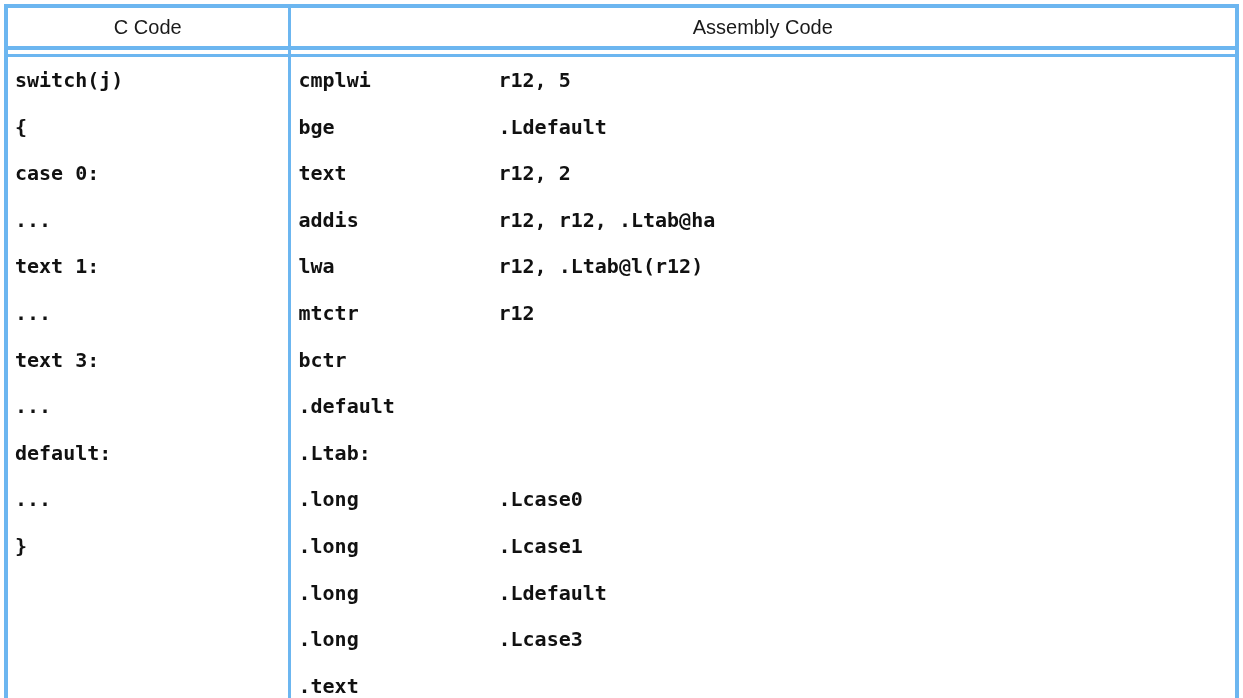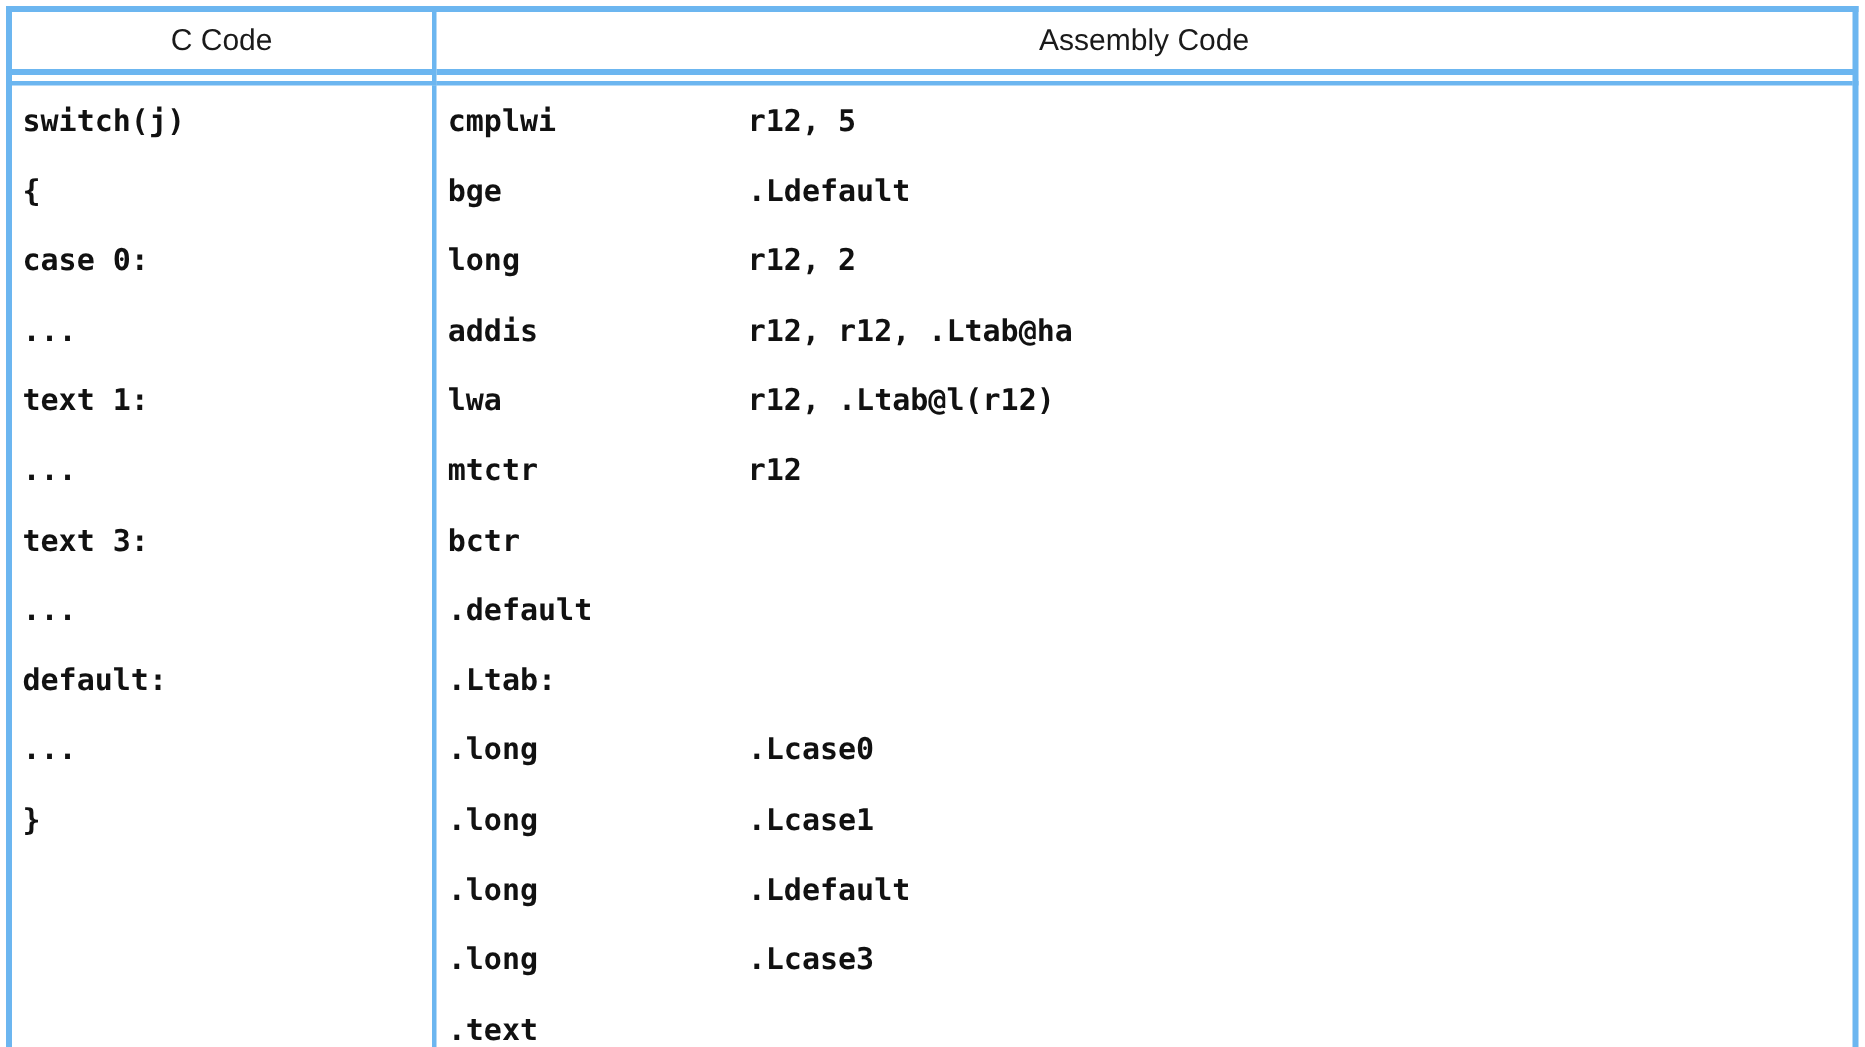--- a/index.html
+++ b/index.html
@@ -153,21 +153,21 @@
               <li>}</li>
               <li></li>
               <li></li>
               <li></li>
             </ul>
         </td>
         <td class="body-cell body-asm asm-col">
           <ul class="code-lines" id="asm-code-list">
               <li><span class="asm-line"><span class="asm-mnemonic">cmplwi</span><span class="asm-operands">r12, 5</span></span></li>
               <li><span class="asm-line"><span class="asm-mnemonic">bge</span><span class="asm-operands">.Ldefault</span></span></li>
-              <li><span class="asm-line"><span class="asm-mnemonic">long</span><span class="asm-operands">r12, 2</span></span></li>
+              <li><span class="asm-line"><span class="asm-mnemonic">text</span><span class="asm-operands">r12, 2</span></span></li>
               <li><span class="asm-line"><span class="asm-mnemonic">addis</span><span class="asm-operands">r12, r12, .Ltab@ha</span></span></li>
               <li><span class="asm-line"><span class="asm-mnemonic">lwa</span><span class="asm-operands">r12, .Ltab@l(r12)</span></span></li>
               <li><span class="asm-line"><span class="asm-mnemonic">mtctr</span><span class="asm-operands">r12</span></span></li>
               <li><span class="asm-line"><span class="asm-mnemonic">bctr</span><span class="asm-operands"></span></span></li>
               <li><span class="asm-line"><span class="asm-mnemonic">.default</span><span class="asm-operands"></span></span></li>
               <li><span class="asm-line"><span class="asm-mnemonic">.Ltab:</span><span class="asm-operands"></span></span></li>
               <li><span class="asm-line"><span class="asm-mnemonic">.long</span><span class="asm-operands">.Lcase0</span></span></li>
               <li><span class="asm-line"><span class="asm-mnemonic">.long</span><span class="asm-operands">.Lcase1</span></span></li>
               <li><span class="asm-line"><span class="asm-mnemonic">.long</span><span class="asm-operands">.Ldefault</span></span></li>
               <li><span class="asm-line"><span class="asm-mnemonic">.long</span><span class="asm-operands">.Lcase3</span></span></li>

